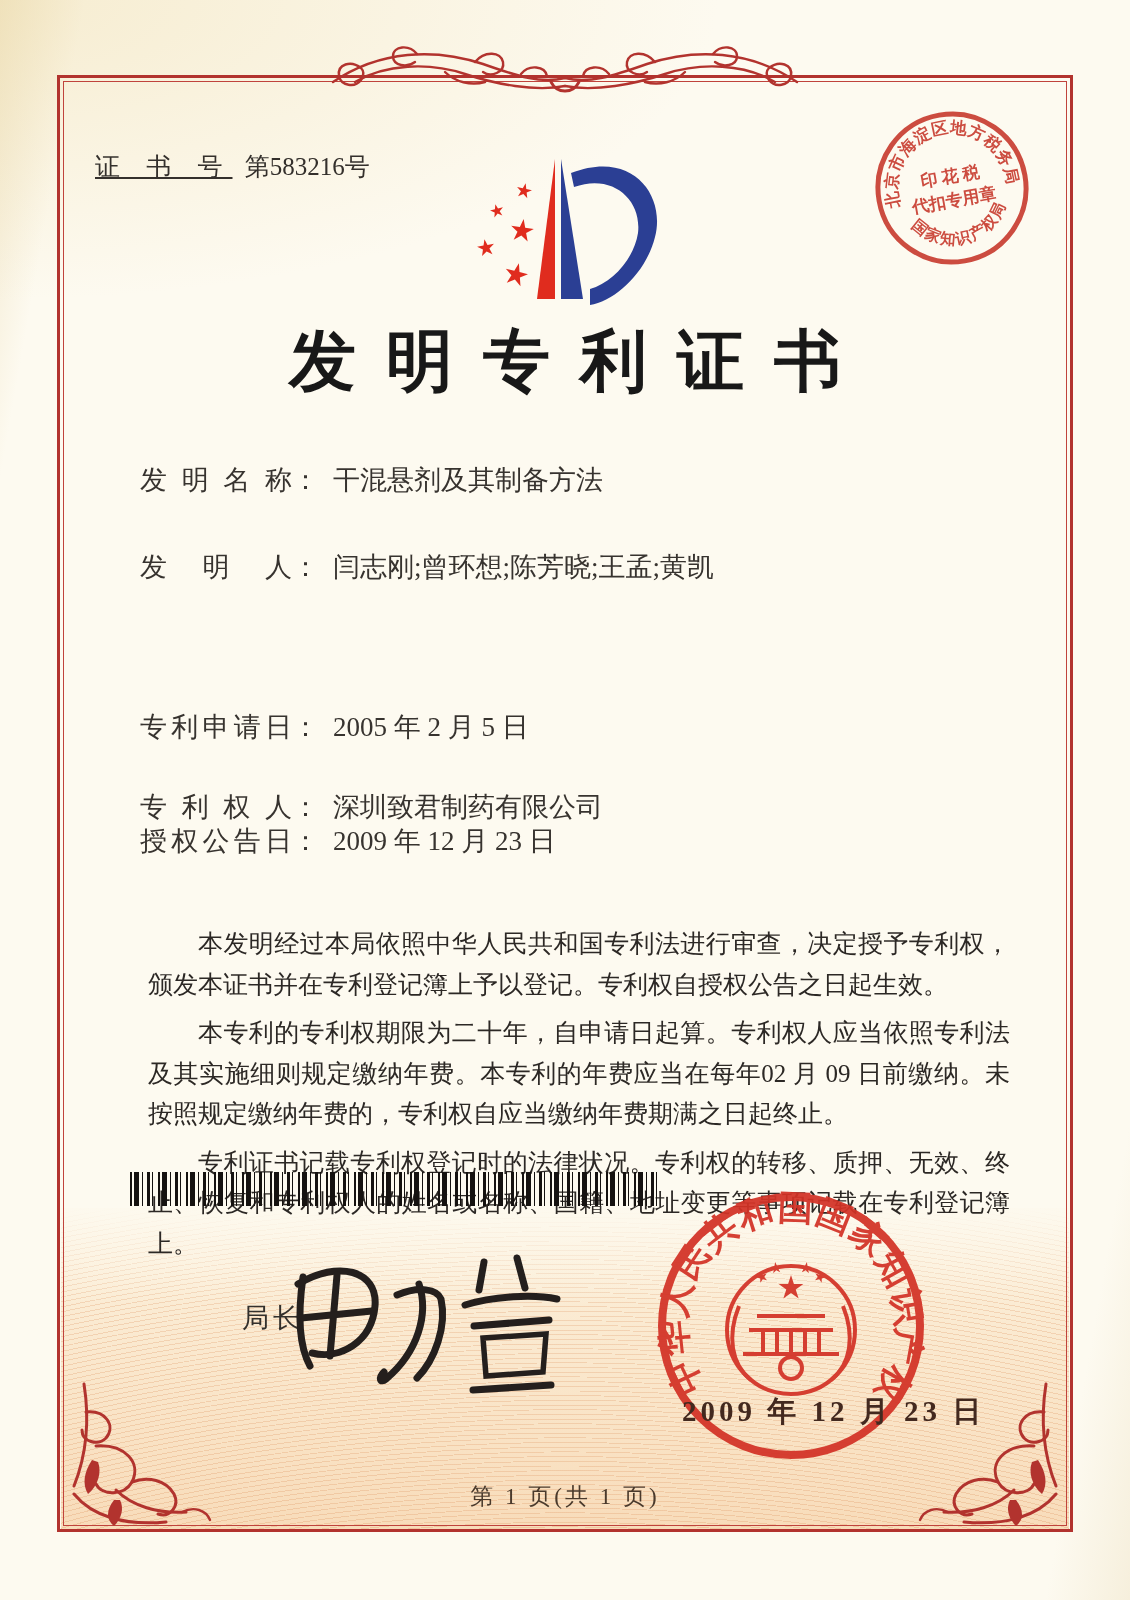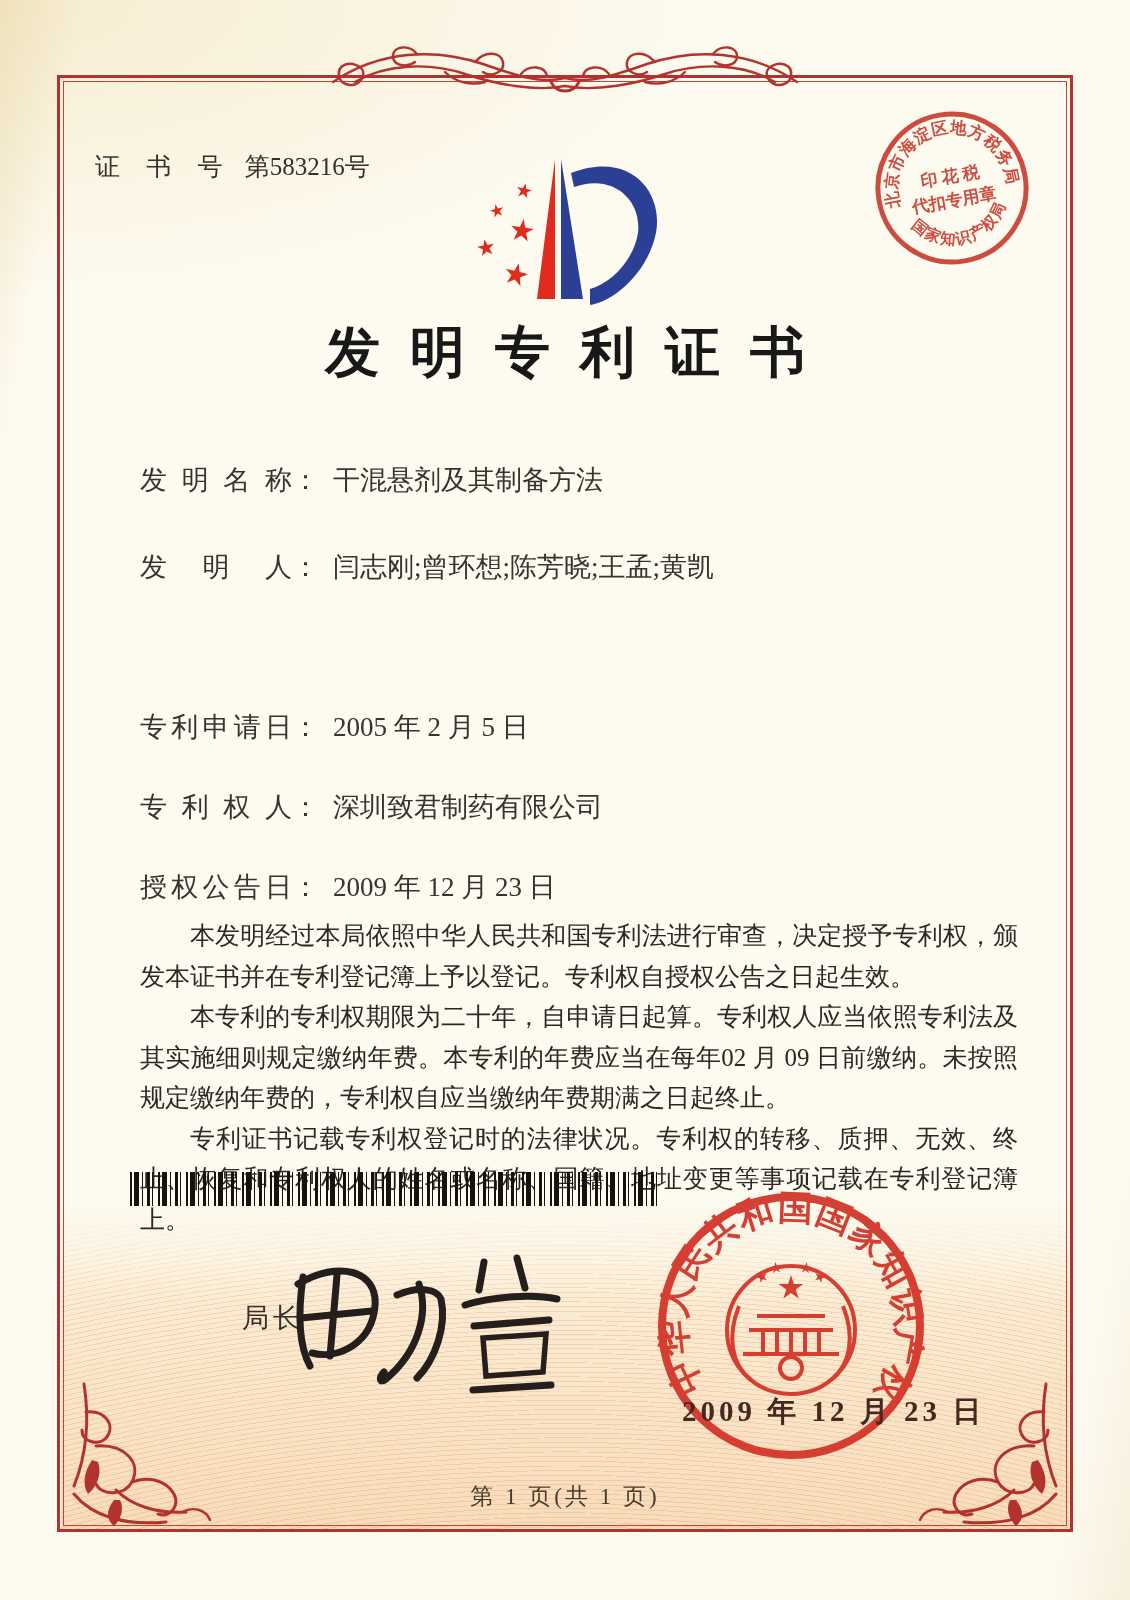--- a/index.html
+++ b/index.html
@@ -27,34 +27,34 @@
     position:absolute;left:61px;top:1208px;width:1008px;height:321px;
     background:
       linear-gradient(to bottom, rgba(253,249,238,1) 0%, rgba(253,249,238,0) 30%),
       repeating-radial-gradient(1600px 1000px at 50% 320%,
           rgba(210,115,55,.20) 0 1.5px, rgba(255,255,255,0) 1.5px 7.5px),
       linear-gradient(to bottom,#fcf2de,#f8dcba);
   }
   .cert-no{
     position:absolute;left:95px;top:150px;font-size:25px;color:#34302c;
   }
-  .cert-no .lbl{letter-spacing:10px;margin-right:6px;}
+  .cert-no .lbl{letter-spacing:10px;margin-right:6px;text-decoration:underline;}
   .title{
     position:absolute;left:0;top:316px;width:100%;text-align:center;
-    font-size:55px;font-weight:bold;color:#181818;
+    font-size:67px;font-weight:bold;color:#181818;
     letter-spacing:30px;padding-left:30px;box-sizing:border-box;
   }
   .field-row{position:absolute;left:140px;font-size:27px;color:#37332f;white-space:nowrap;}
   .flabel{display:inline-block;width:152px;text-align:justify;text-align-last:justify;-moz-text-align-last:justify;}
   .colon{margin-right:14px;}
   .body-text{
     position:absolute;left:140px;top:916px;width:878px;
     font-size:25px;line-height:40.5px;color:#2c2825;text-align:justify;
   }
-  .body-text p{margin:0;text-indent:2em;}
+  .body-text p{margin:8px;text-indent:2em;}
   .barcode{
     position:absolute;left:130px;top:1172px;width:532px;height:34px;
     background-image:repeating-linear-gradient(90deg,
       #151210 0 2px,transparent 2px 4px,
       #151210 4px 9px,transparent 9px 12px,
       #151210 12px 13px,transparent 13px 17px,
       #151210 17px 20px,transparent 20px 22px,
       #151210 22px 23px,transparent 23px 28px);
   }
   .sig-label{position:absolute;left:198px;top:1300px;font-size:27px;color:#33302c;letter-spacing:4px;margin-left:44px;}
@@ -174,21 +174,21 @@
   </div>
   <div class="field-row" style="top:549px">
     <span class="flabel">发明人</span><span class="colon">：</span><span class="fvalue">闫志刚;曾环想;陈芳晓;王孟;黄凯</span>
   </div>
   <div class="field-row" style="top:709px">
     <span class="flabel">专利申请日</span><span class="colon">：</span><span class="fvalue">2005 年 2 月 5 日</span>
   </div>
   <div class="field-row" style="top:789px">
     <span class="flabel">专利权人</span><span class="colon">：</span><span class="fvalue">深圳致君制药有限公司</span>
   </div>
-  <div class="field-row" style="top:869px">
+  <div class="field-row" style="top:823px">
     <span class="flabel">授权公告日</span><span class="colon">：</span><span class="fvalue">2009 年 12 月 23 日</span>
   </div>
 
   <div class="body-text">
     <p>本发明经过本局依照中华人民共和国专利法进行审查，决定授予专利权，颁发本证书并在专利登记簿上予以登记。专利权自授权公告之日起生效。</p>
     <p>本专利的专利权期限为二十年，自申请日起算。专利权人应当依照专利法及其实施细则规定缴纳年费。本专利的年费应当在每年02 月 09 日前缴纳。未按照规定缴纳年费的，专利权自应当缴纳年费期满之日起终止。</p>
     <p>专利证书记载专利权登记时的法律状况。专利权的转移、质押、无效、终止、恢复和专利权人的姓名或名称、国籍、地址变更等事项记载在专利登记簿上。</p>
   </div>
 
   <div class="barcode"></div>

